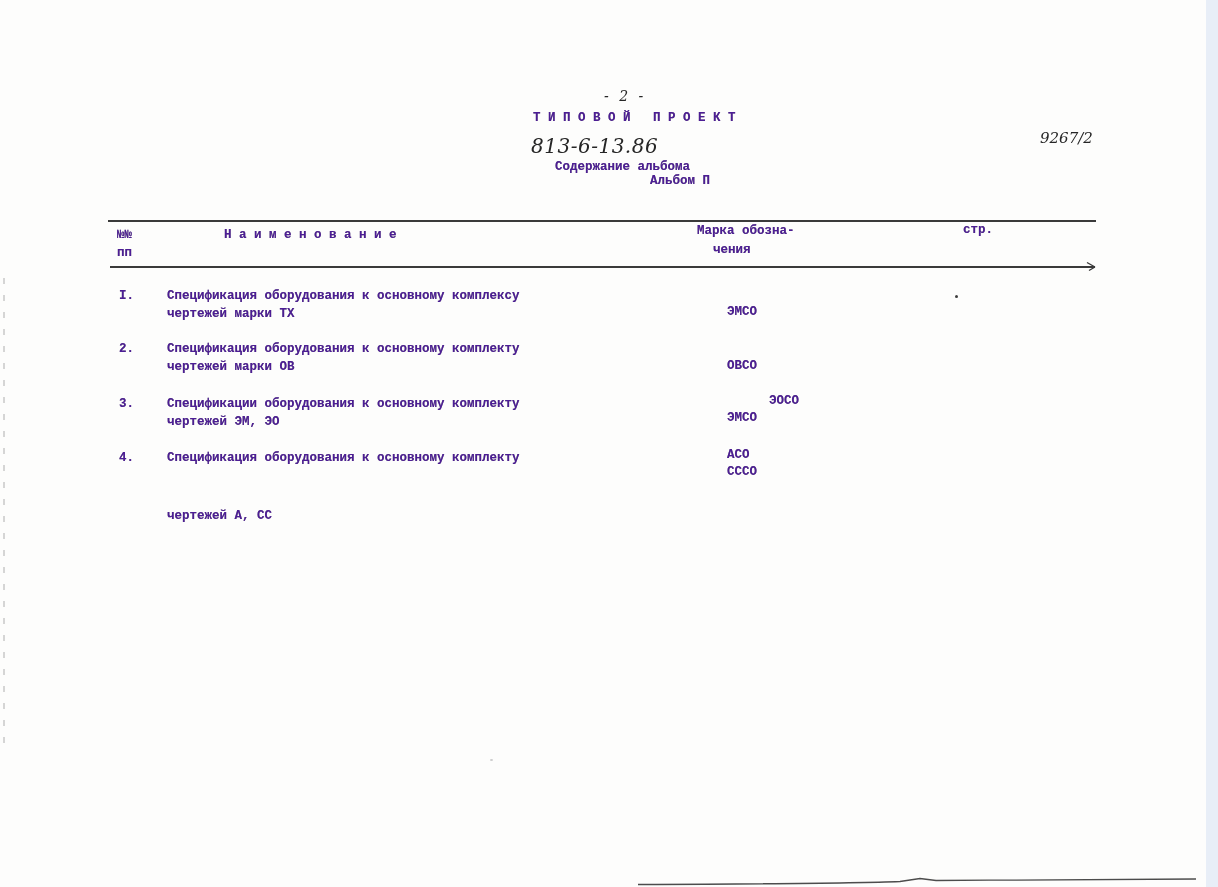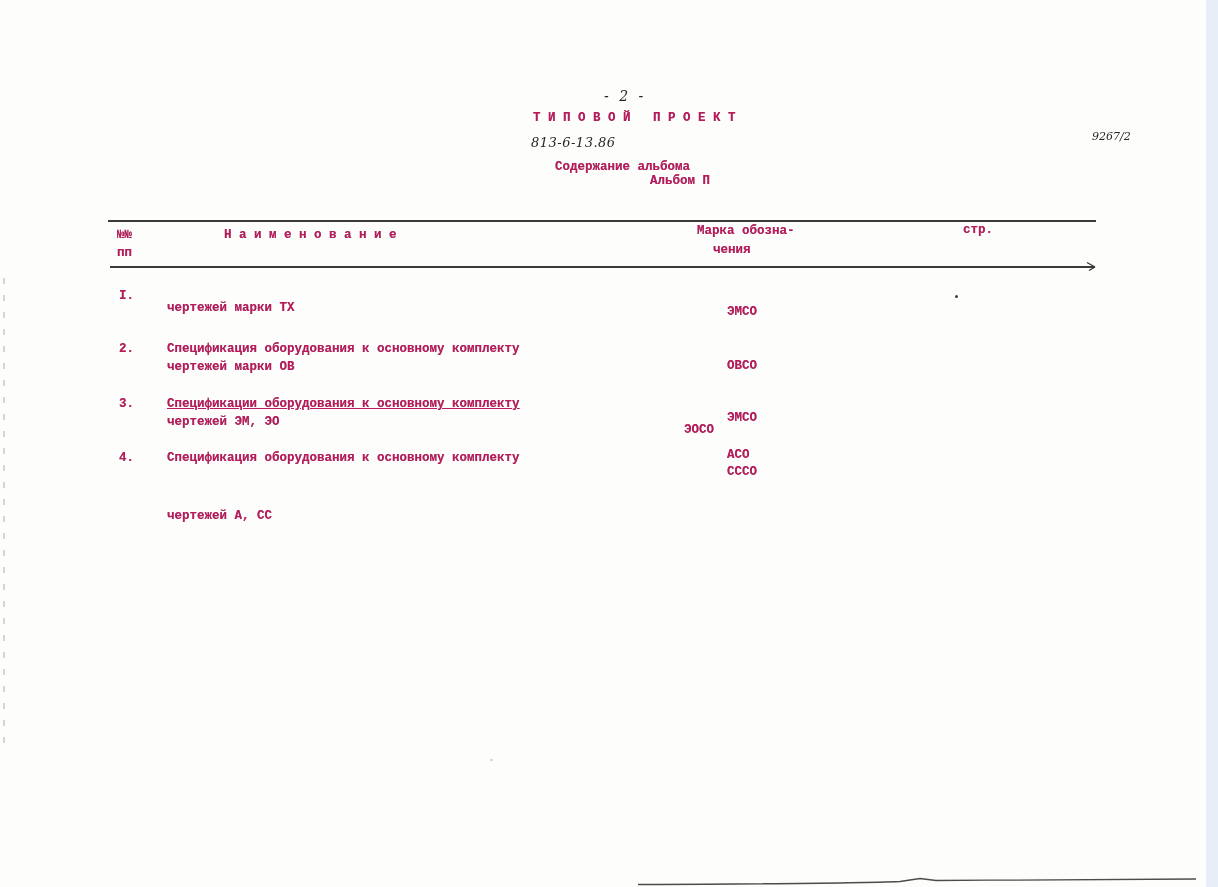--- a/index.html
+++ b/index.html
@@ -11,21 +11,21 @@
     background: #fdfdfc;
   }
 
   
   .t {
     position: absolute;
     font-family: "Liberation Mono", "DejaVu Sans Mono", monospace;
     font-size: 12.5px;
     font-weight: 700;
     line-height: 1;
-    color: #be185d;
+    color: #4c1d95;
     white-space: pre;
     text-shadow: 0 0 0.5px rgba(40,40,40,0.55);
   }
 
   
   .hand {
     position: absolute;
     font-family: "DejaVu Serif", serif;
     font-style: italic;
     font-weight: 500;
@@ -54,27 +54,27 @@
 </head>
 <body>
 
 <div class="page">
 
   <div>
     <span class="hand" style="left:604px; top:89px; font-size:14px; letter-spacing:3px;">- 2 -</span>
 
     <div class="t" style="left:533px; top:112px;">Т И П О В О Й   П Р О Е К Т</div>
 
-    <span class="hand" style="left:531px; top:136px; font-size:13px; letter-spacing:0.5px;">813-6-13.86</span>
+    <span class="hand" style="left:531px; top:136px; font-size:20px; letter-spacing:0.5px;">813-6-13.86</span>
 
     <span class="t" style="left:650px; top:139px;margin-top:36px;">Альбом П</span>
 
     <div class="t" style="left:555px; top:161px;">Содержание альбома</div>
 
-    <span class="hand" style="left:1092px; top:131px; font-size:11px;">9267/2</span>
+    <span class="hand" style="left:1040px; top:131px; font-size:15px;">9267/2</span>
   </div>
 
   <div>
 
     <div class="rule" style="left:108px; top:220px; width:988px;"></div>
 
     <span class="t" style="left:117px; top:229px;">№№</span>
     <span class="t" style="left:117px; top:247px;">пп</span>
 
     <span class="t" style="left:224px; top:229px;">Н а и м е н о в а н и е</span>
@@ -85,37 +85,38 @@
     <span class="t" style="left:943px; top:224px;margin-left:20px;">стр.</span>
 
     <div class="rule" style="left:110px; top:266px; width:968px;"></div>
     <svg style="left:1076px; top:260px;" width="22" height="13">
       <path d="M0,7 L19,7" stroke="#3a3a3a" stroke-width="2" fill="none"></path>
       <path d="M11,2.5 L19,7 M13,10.5 L19,7" stroke="#3a3a3a" stroke-width="1.4" fill="none"></path>
     </svg>
 
     <div style="position:absolute; left:0; top:290px; width:1218px; height:40px;">
       <span class="t" style="left:119px; top:0;">I.</span>
-      <span class="t" style="left:167px; top:12px;">чертежей марки ТХ</span>
+      <span class="t" style="left:167px; top:0;">Спецификация оборудования к основному комплексу</span>
+      <span class="t" style="left:167px; top:18px;">чертежей марки ТХ</span>
       <span class="t" style="left:727px; top:16px;">ЭМСО</span>
       <span class="dot" style="left:955px; top:5px; width:3px; height:3px; background:#3f3f3f;"></span>
     </div>
 
     <div style="position:absolute; left:0; top:343px; width:1218px; height:40px;">
       <span class="t" style="left:119px; top:0;">2.</span>
       <span class="t" style="left:167px; top:0;">Спецификация оборудования к основному комплекту</span>
       <span class="t" style="left:167px; top:18px;">чертежей марки ОВ</span>
       <span class="t" style="left:727px; top:17px;">ОВСО</span>
     </div>
 
     <div style="position:absolute; left:0; top:398px; width:1218px; height:40px;">
       <span class="t" style="left:119px; top:0;">3.</span>
-      <span class="t" style="left:167px; top:0;text-decoration:underline;">Спецификации оборудования к основному комплекту</span>
+      <span class="t" style="left:167px; top:0;">Спецификации оборудования к основному комплекту</span>
       <span class="t" style="left:167px; top:18px;">чертежей ЭМ, ЭО</span>
-      <span class="t" style="left:684px; top:-3px;margin-top:29px;">ЭОСО</span>
+      <span class="t" style="left:769px; top:-3px;">ЭОСО</span>
       <span class="t" style="left:727px; top:14px;">ЭМСО</span>
     </div>
 
     <div style="position:absolute; left:0; top:452px; width:1218px; height:40px;">
       <span class="t" style="left:119px; top:0;">4.</span>
       <span class="t" style="left:167px; top:0;">Спецификация оборудования к основному комплекту</span>
       <span class="t" style="left:167px; top:18px;margin-top:40px;">чертежей А, СС</span>
       <span class="t" style="left:727px; top:-3px;">АСО</span>
       <span class="t" style="left:727px; top:14px;">СССО</span>
     </div>

